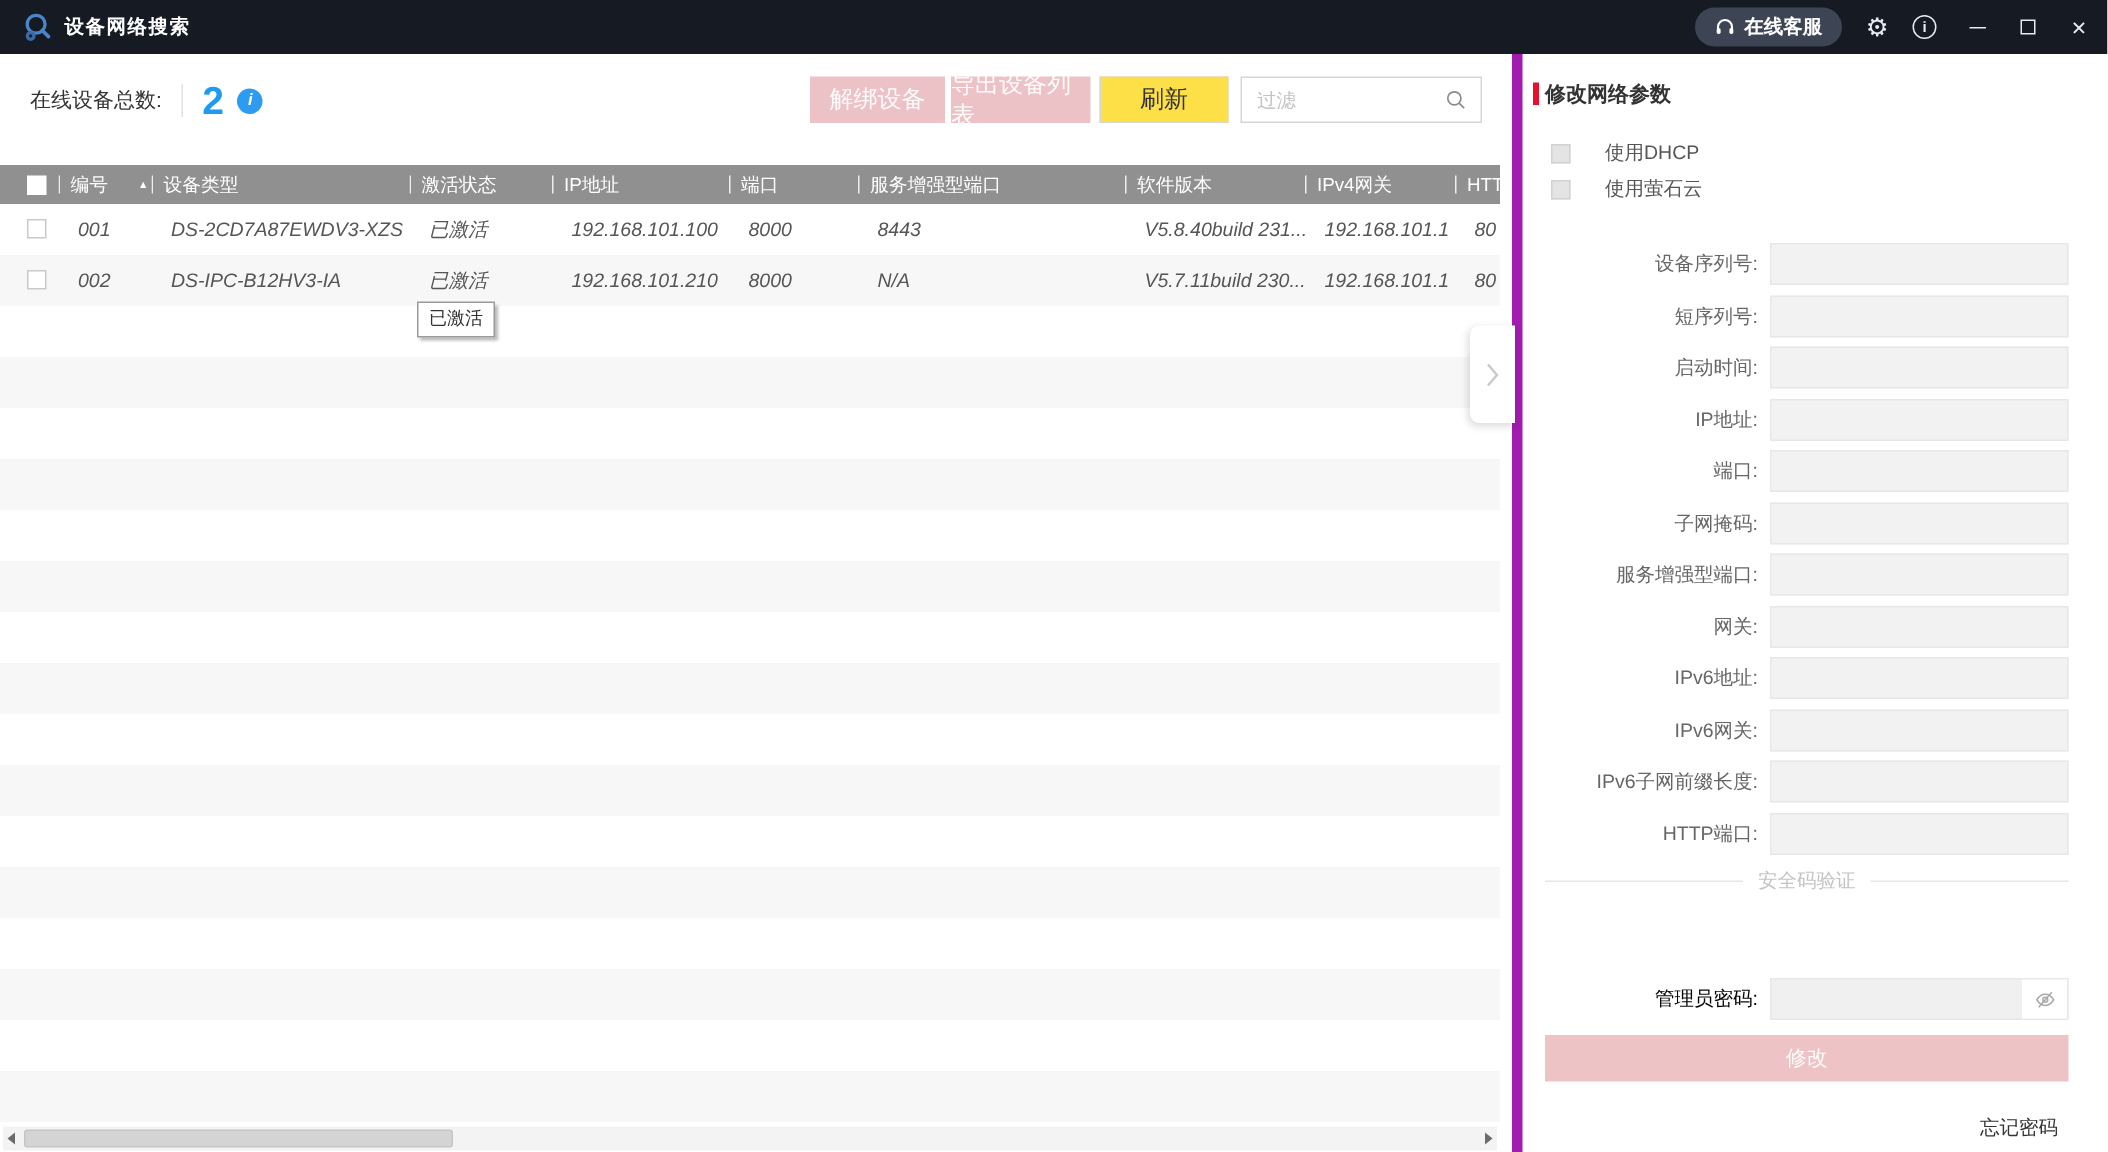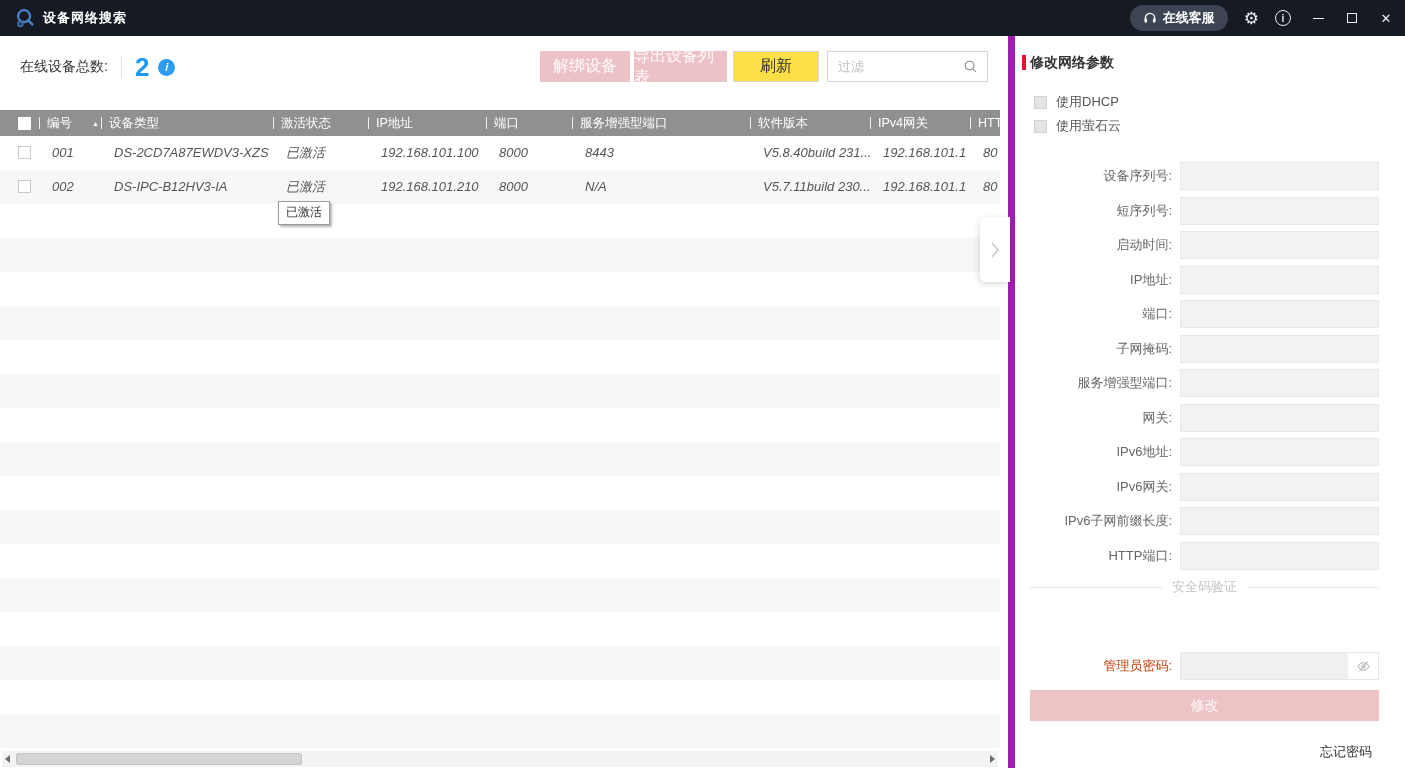--- a/index.html
+++ b/index.html
@@ -79,33 +79,33 @@
   .collapse-tab { position:absolute; left:980px; top:217px; width:30px; height:65px;
                   background:#fff; border-radius:6px 0 0 6px;
                   box-shadow:-1px 2px 6px rgba(0,0,0,0.15); z-index:8;
                   display:flex; align-items:center; justify-content:center; cursor:pointer; }
 
   
   .panel { position:absolute; left:1008px; top:36px; width:397px; height:732px;
            background:#fff; border-left:7px solid #a21caf; z-index:5; }
   .red-bar { position:absolute; left:7px; top:19px; width:4px; height:15px; background:#e8112d; }
   .panel-title { position:absolute; left:15px; top:18px; font-size:14px; font-weight:bold; color:#333; }
-  .pcheck { position:absolute; left:19px; display:flex; align-items:center; gap:9px;
+  .pcheck { position:absolute; left:19px; display:flex; align-items:center; gap:23px;
             font-size:13px; color:#555; }
   .pcheck .box { width:13px; height:13px; background:#e4e4e4; border:1px solid #d2d2d2; cursor:pointer; flex:none; }
   .fields { position:absolute; left:0; top:126px; width:397px; }
   .field { display:flex; height:28px; margin-bottom:6.5px; }
   .field label { width:157px; text-align:right; font-size:13px; color:#666; line-height:28px; }
   .finput { margin-left:8px; width:199px; height:28px; background:#f2f2f2; border:1px solid #e7e7e7; }
   .sec-divider { position:absolute; left:15px; top:543px; width:349px; height:16px;
                  display:flex; align-items:center; }
   .sec-divider .line { flex:1; height:1px; background:#e6e6e6; }
   .sec-divider .txt { margin:0 10px; font-size:13px; color:#c3c3c3; }
   .pwd-row { position:absolute; left:0; top:616px; width:397px; display:flex; }
-  .pwd-row label { width:157px; text-align:right; font-size:13px; color:#c2410c; line-height:28px; }
+  .pwd-row label { width:157px; text-align:right; font-size:13px; color:#000000; line-height:28px; }
   .pwd-box { position:relative; margin-left:8px; width:199px; height:28px;
              background:#f0f0f0; border:1px solid #e7e7e7; }
   .eye-btn { position:absolute; right:0; top:0; width:30px; height:26px; background:#fff;
              display:flex; align-items:center; justify-content:center; cursor:pointer; }
   .modify-btn { position:absolute; left:15px; top:654px; width:349px; height:31px;
                 background:#eec3c6; border:none; color:rgba(255,255,255,0.92);
                 font-size:14px; font-family:"Liberation Sans", sans-serif; }
   .forgot { position:absolute; right:33px; top:707px; font-size:13px; color:#333; cursor:pointer; }
 </style>
 </head>

